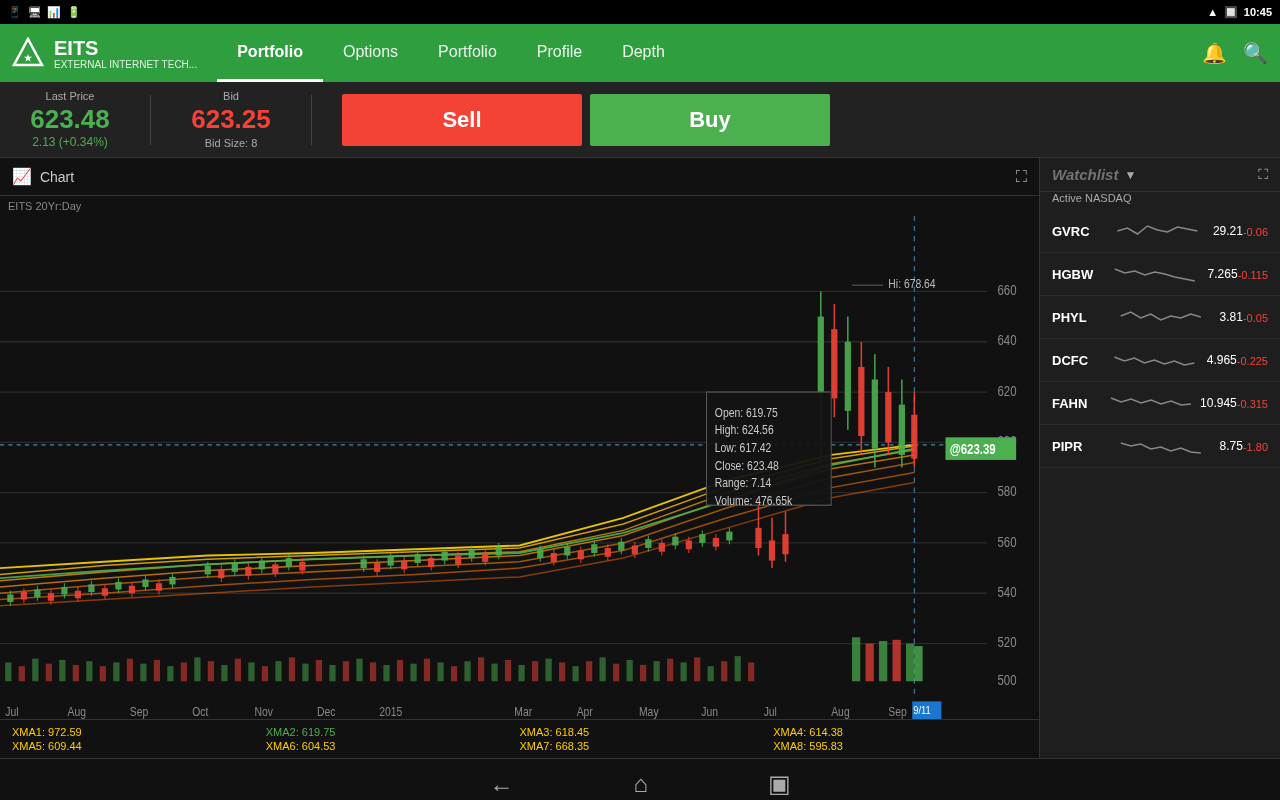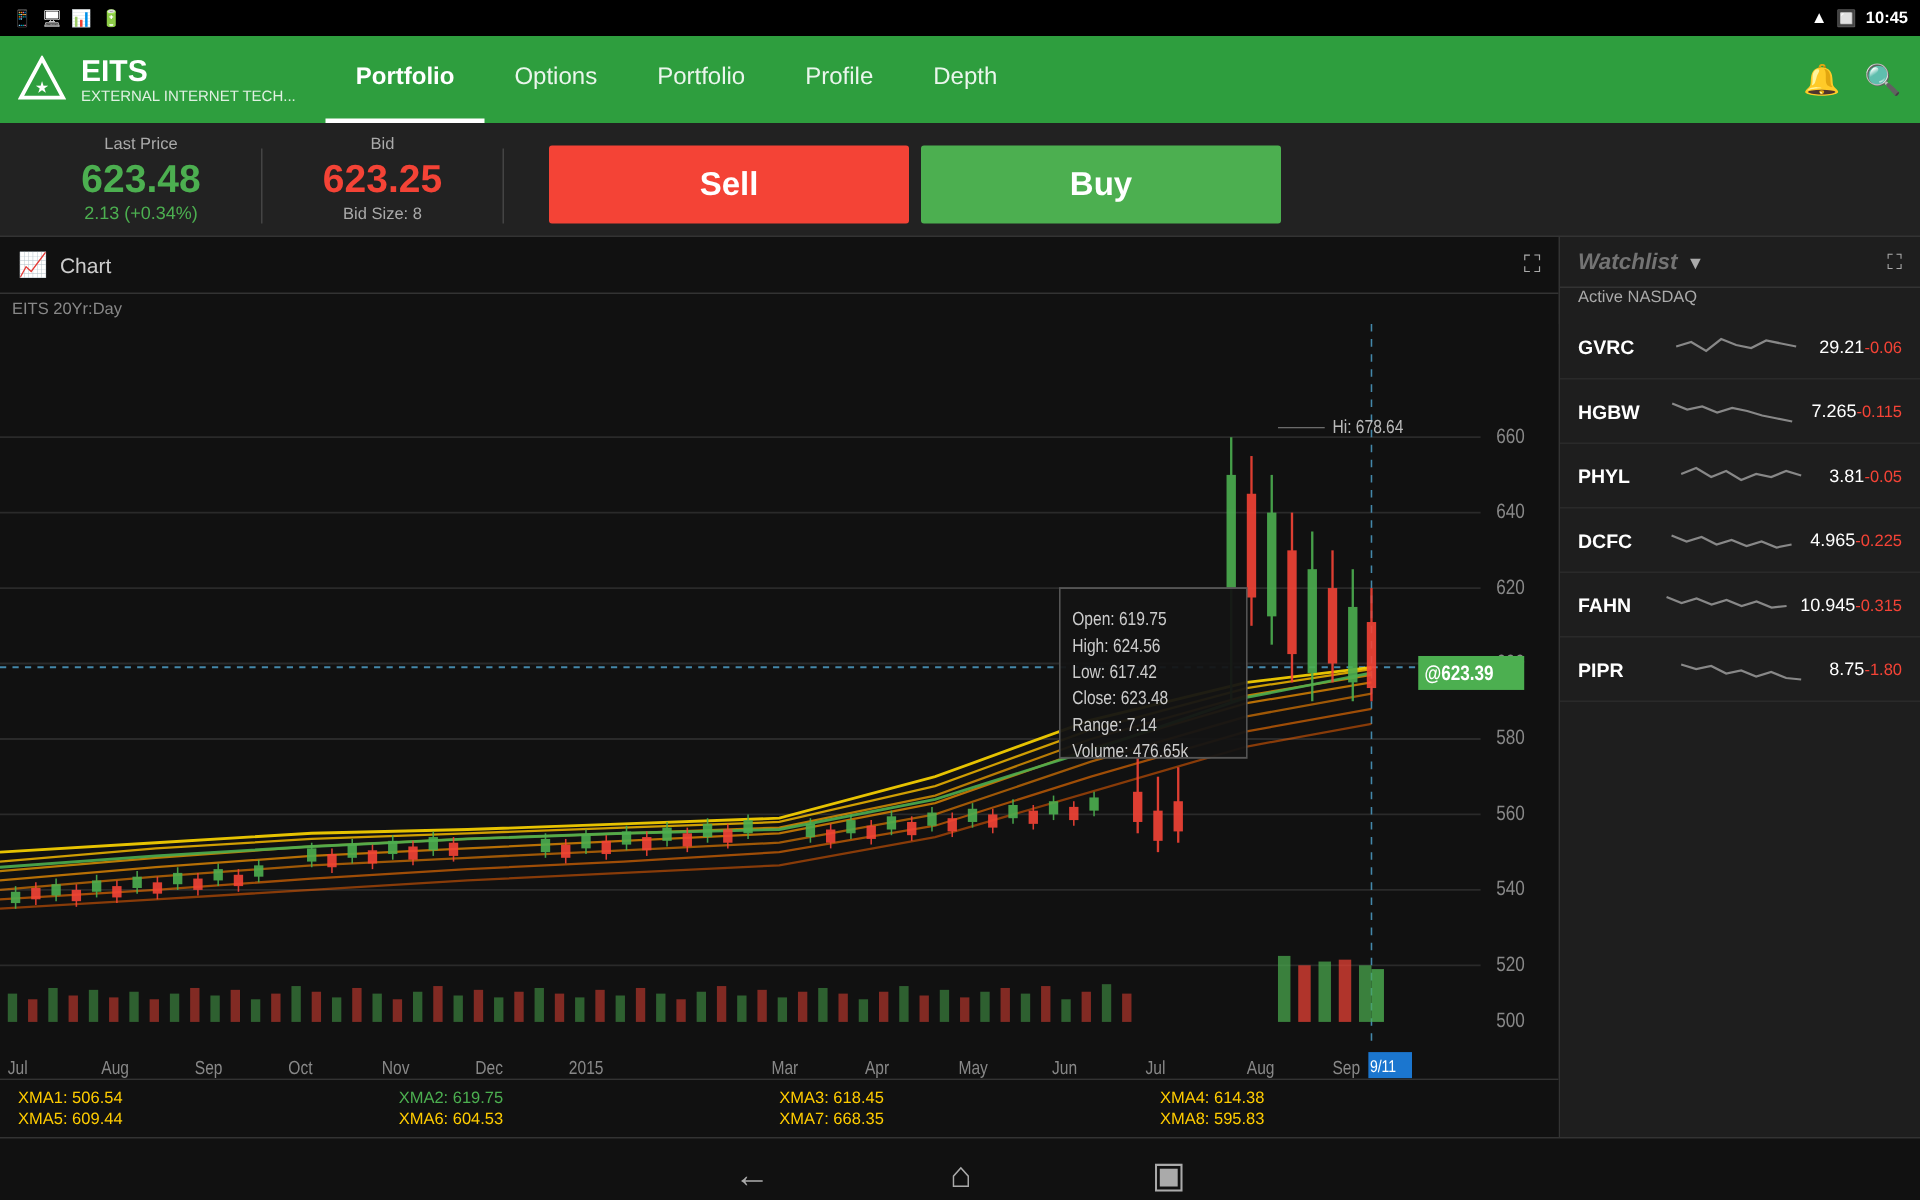--- a/index.html
+++ b/index.html
@@ -29,22 +29,22 @@
       padding: 0 20px; display: flex; align-items: center; color: rgba(255,255,255,0.9);
       font-size: 16px; cursor: pointer; border-bottom: 3px solid transparent;
       height: 100%;
     }
     .nav-tab.active { border-bottom: 3px solid #fff; font-weight: bold; color: #fff; }
     .nav-right { display: flex; align-items: center; gap: 16px; margin-left: auto; }
     .nav-icon { color: #fff; font-size: 20px; cursor: pointer; }
 
     
     .price-bar {
-      width: 100%; background: #222; display: flex; align-items: flex-end;
-      padding: 8px 24px; border-bottom: 1px solid #333;
+      width: 100%; background: #222; display: flex; align-items: center;
+      padding: 8px 0; border-bottom: 1px solid #333;
     }
     .price-group { display: flex; flex-direction: column; align-items: center; min-width: 140px; }
     .price-label { font-size: 11px; color: #aaa; margin-bottom: 2px; }
     .price-value-green { font-size: 26px; font-weight: bold; color: #4caf50; }
     .price-value-red { font-size: 26px; font-weight: bold; color: #f44336; }
     .price-change { font-size: 12px; color: #4caf50; }
     .price-sub { font-size: 11px; color: #aaa; margin-top: 2px; }
     .price-divider { width: 1px; height: 50px; background: #444; margin: 0 10px; }
     .sell-btn {
       margin-left: 20px; flex: 1; height: 52px; background: #f44336;
@@ -459,21 +459,21 @@
         <text x="688" y="199" fill="#ccc" font-size="10">Close:  623.48</text>
         <text x="688" y="213" fill="#ccc" font-size="10">Range:  7.14</text>
         <text x="688" y="227" fill="#ccc" font-size="10">Volume: 476.65k</text>
 
         <rect x="910" y="176" width="68" height="18" fill="#4caf50"></rect>
         <text x="914" y="186" fill="#fff" font-size="11" font-weight="bold">@623.39</text>
       </svg>
     </div>
 
     <div class="xma-bar">
-      <span class="xma-item-yellow">XMA1: 506.54</span>
+      <span class="xma-item-yellow">XMA1: 972.59</span>
       <span class="xma-item-green">XMA2: 619.75</span>
       <span class="xma-item-yellow">XMA3: 618.45</span>
       <span class="xma-item-yellow">XMA4: 614.38</span>
       <span class="xma-item-yellow">XMA5: 609.44</span>
       <span class="xma-item-yellow">XMA6: 604.53</span>
       <span class="xma-item-yellow">XMA7: 668.35</span>
       <span class="xma-item-yellow">XMA8: 595.83</span>
     </div>
   </div>
 

